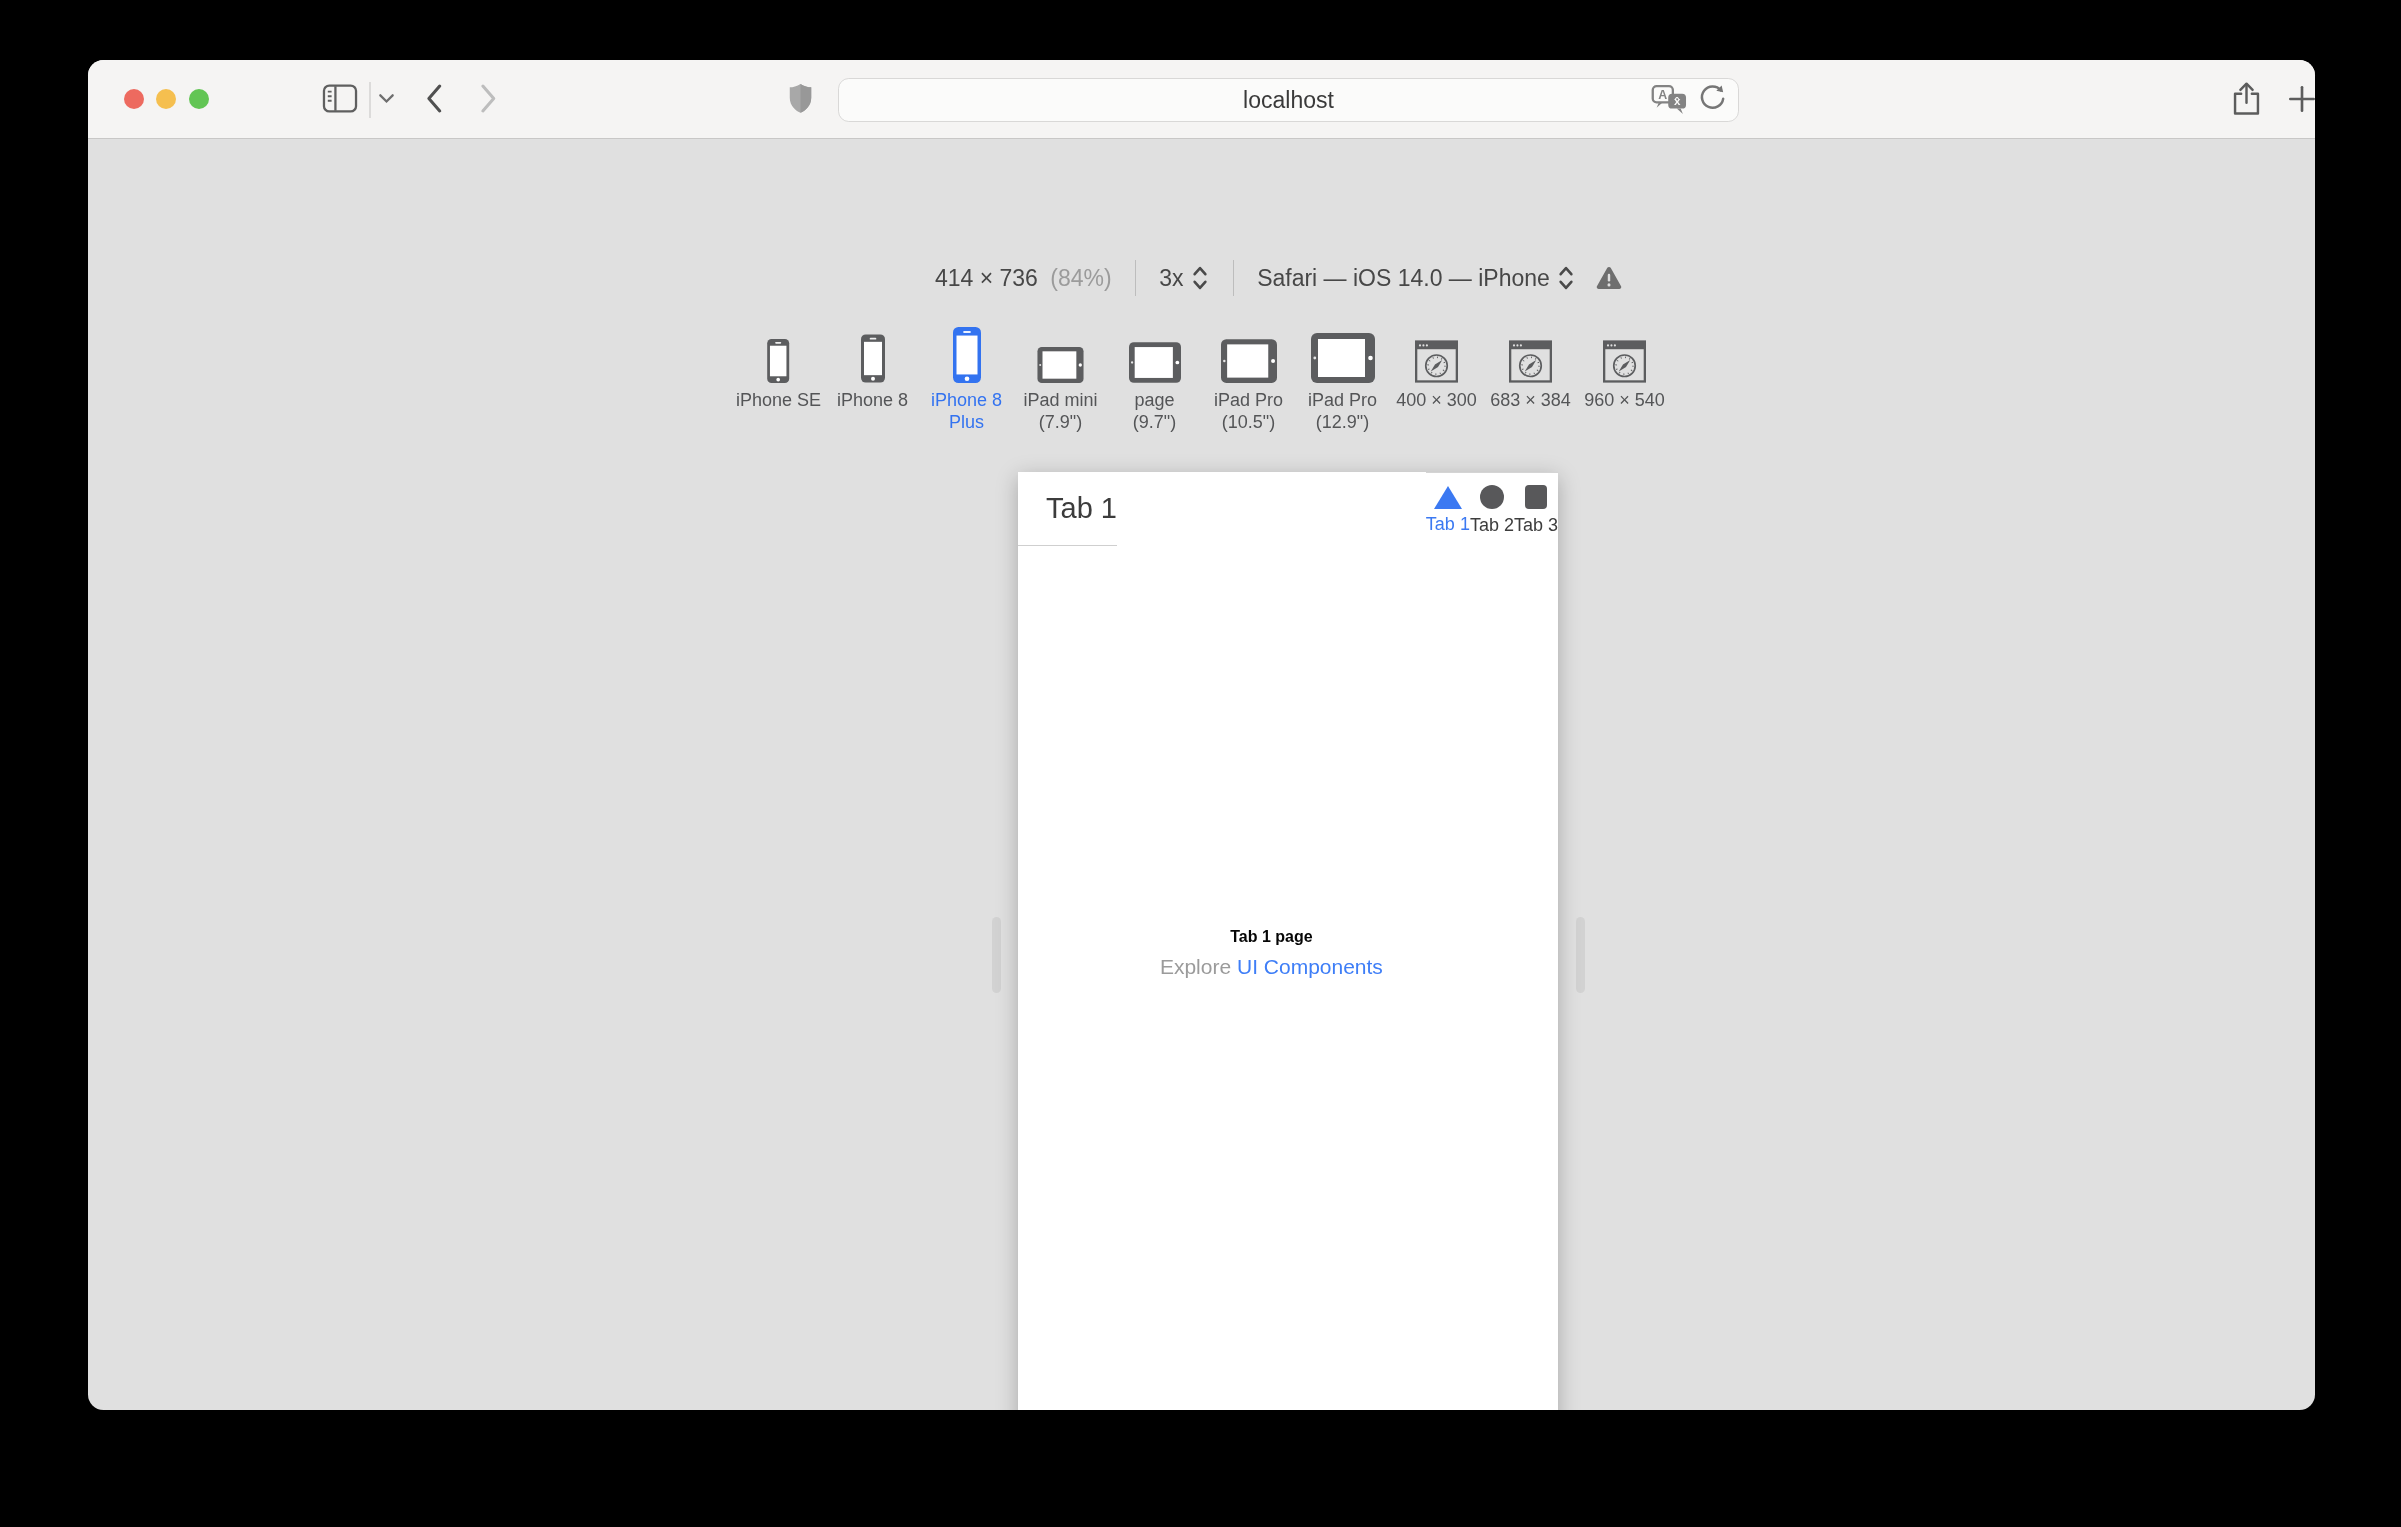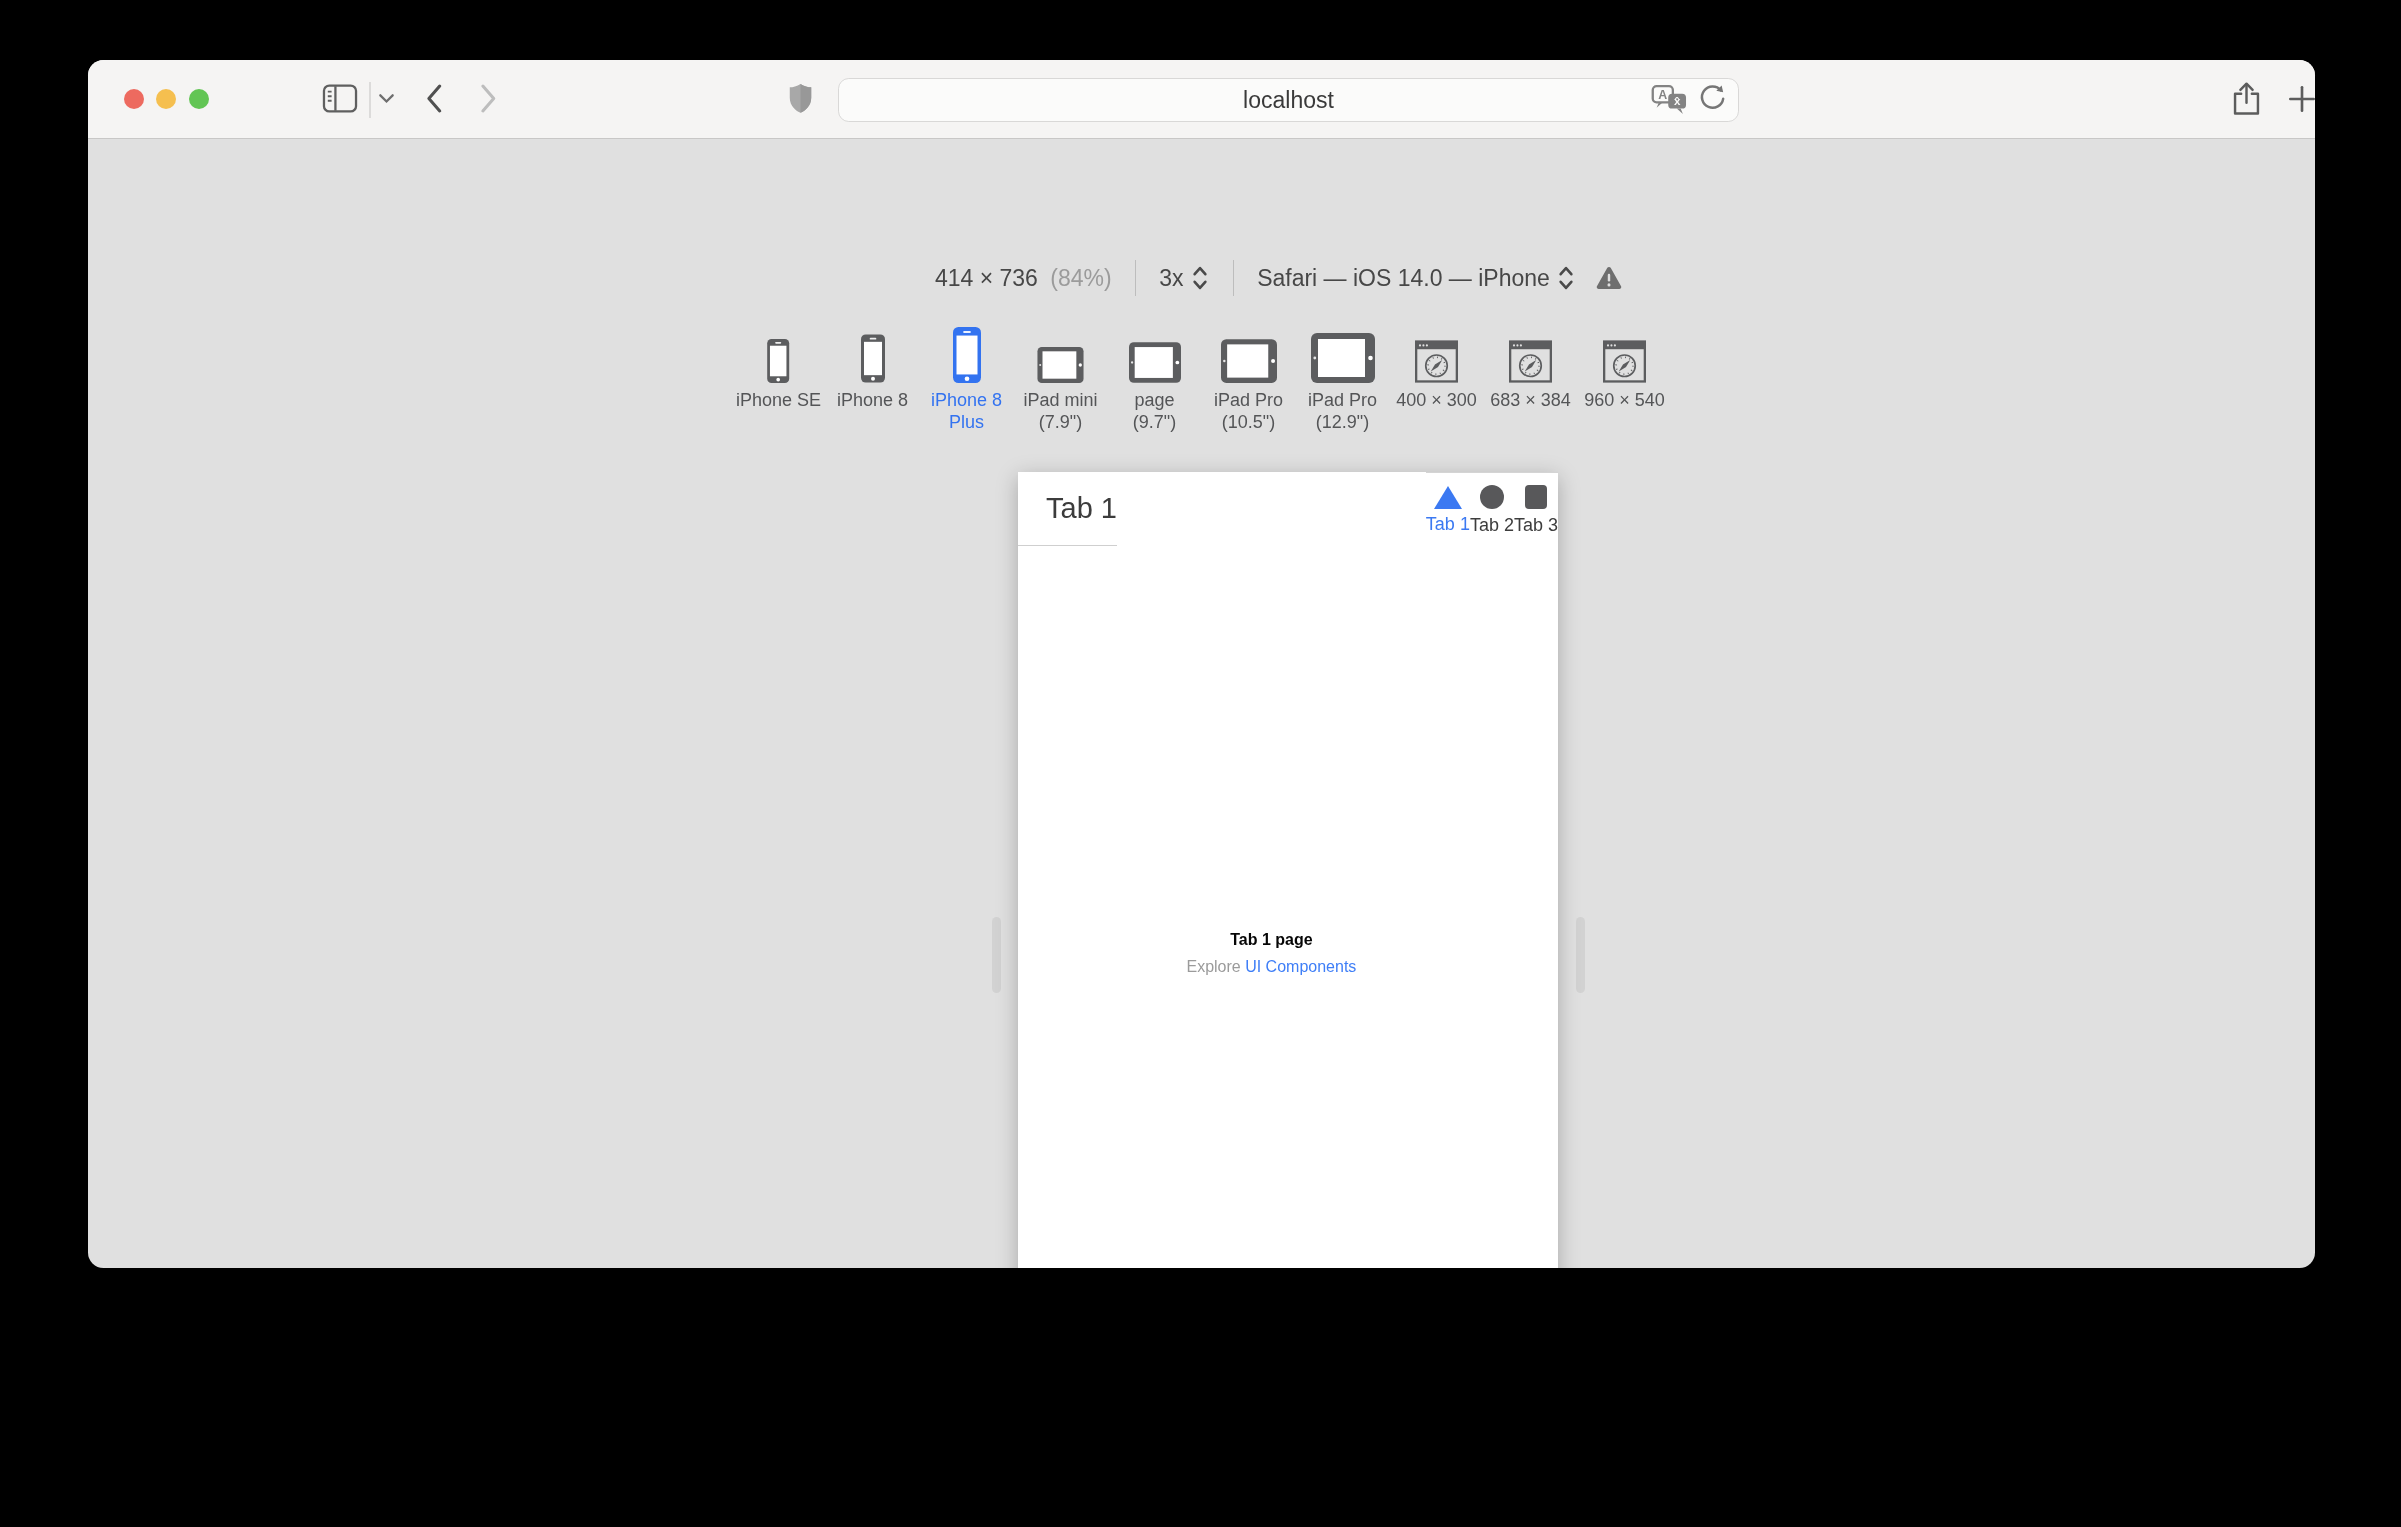--- a/index.html
+++ b/index.html
@@ -2,21 +2,21 @@
 <html style="font-size:12.4px"><head>
 <meta charset="utf-8">
 <style>
   * { margin:0; padding:0; box-sizing:border-box; }
   html,body { background:#000; }
   .screen {
     position:relative; width:2401px; height:1527px; background:#000;
     font-family:"Liberation Sans", sans-serif; overflow:hidden;
   }
   .window {
-    position:absolute; left:88px; top:60px; width:2227px; height:1208px;
+    position:absolute; left:88px; top:60px; width:2227px; height:1350px;
     background:#e0e0e0; border-radius:15.5px; overflow:hidden;
     box-shadow:0 31px 93px rgba(0,0,0,.6);
   }
   
   .titlebar {
     position:relative; height:79px; background:#f5f4f3;
     border-bottom:1.5px solid #c8c7c6;
   }
   .tl-group { position:absolute; left:36px; top:0; height:77px; display:flex; align-items:center; gap:12.4px; }
   .tl { width:20px; height:20px; border-radius:50%; }
@@ -53,21 +53,21 @@
     background:#fff; box-shadow:0 4.6px 20px rgba(0,0,0,.25);
     display:flex; 
   }
   .vp-header {
     height:74px; border-bottom:1.5px solid #cfcfcf; flex:none;
     display:flex; align-items:center; padding-left:28px;
     font-size:29px; color:#3c3c3c;
   }
   .vp-content { flex:1; display:flex; flex-direction:column; align-items:center; justify-content:center; }
   .vp-heading { font-size:16px; font-weight:bold; color:#060606; }
-  .vp-sub { margin-top:9.3px; font-size:16px; color:#9b9b9b; }
+  .vp-sub { margin-top:9.3px; font-size:21px; color:#9b9b9b; }
   .vp-sub a { color:#3e7ef7; text-decoration:none; }
   .vp-tabbar { height:76px; border-top:1.5px solid #d4d4d4; flex:none; display:flex; }
   .vp-tab { flex:1; display:flex; flex-direction:column; align-items:center; justify-content:center; gap:5.4px; }
   .vp-tab .tab-label { font-size:18px; color:#3d3d3d; }
   .vp-tab.active .tab-label { color:#3b79f2; }
   .tri { width:0; height:0; border-left:14px solid transparent; border-right:14px solid transparent; border-bottom:23px solid #3b79f2; }
   .cir { width:24px; height:24px; border-radius:50%; background:#58585a; }
   .sqr { width:22.4px; height:24px; border-radius:3.9px; background:#58585a; }
   
   .handle { position:absolute; background:#d2d2d2; border-radius:5.4px; }

